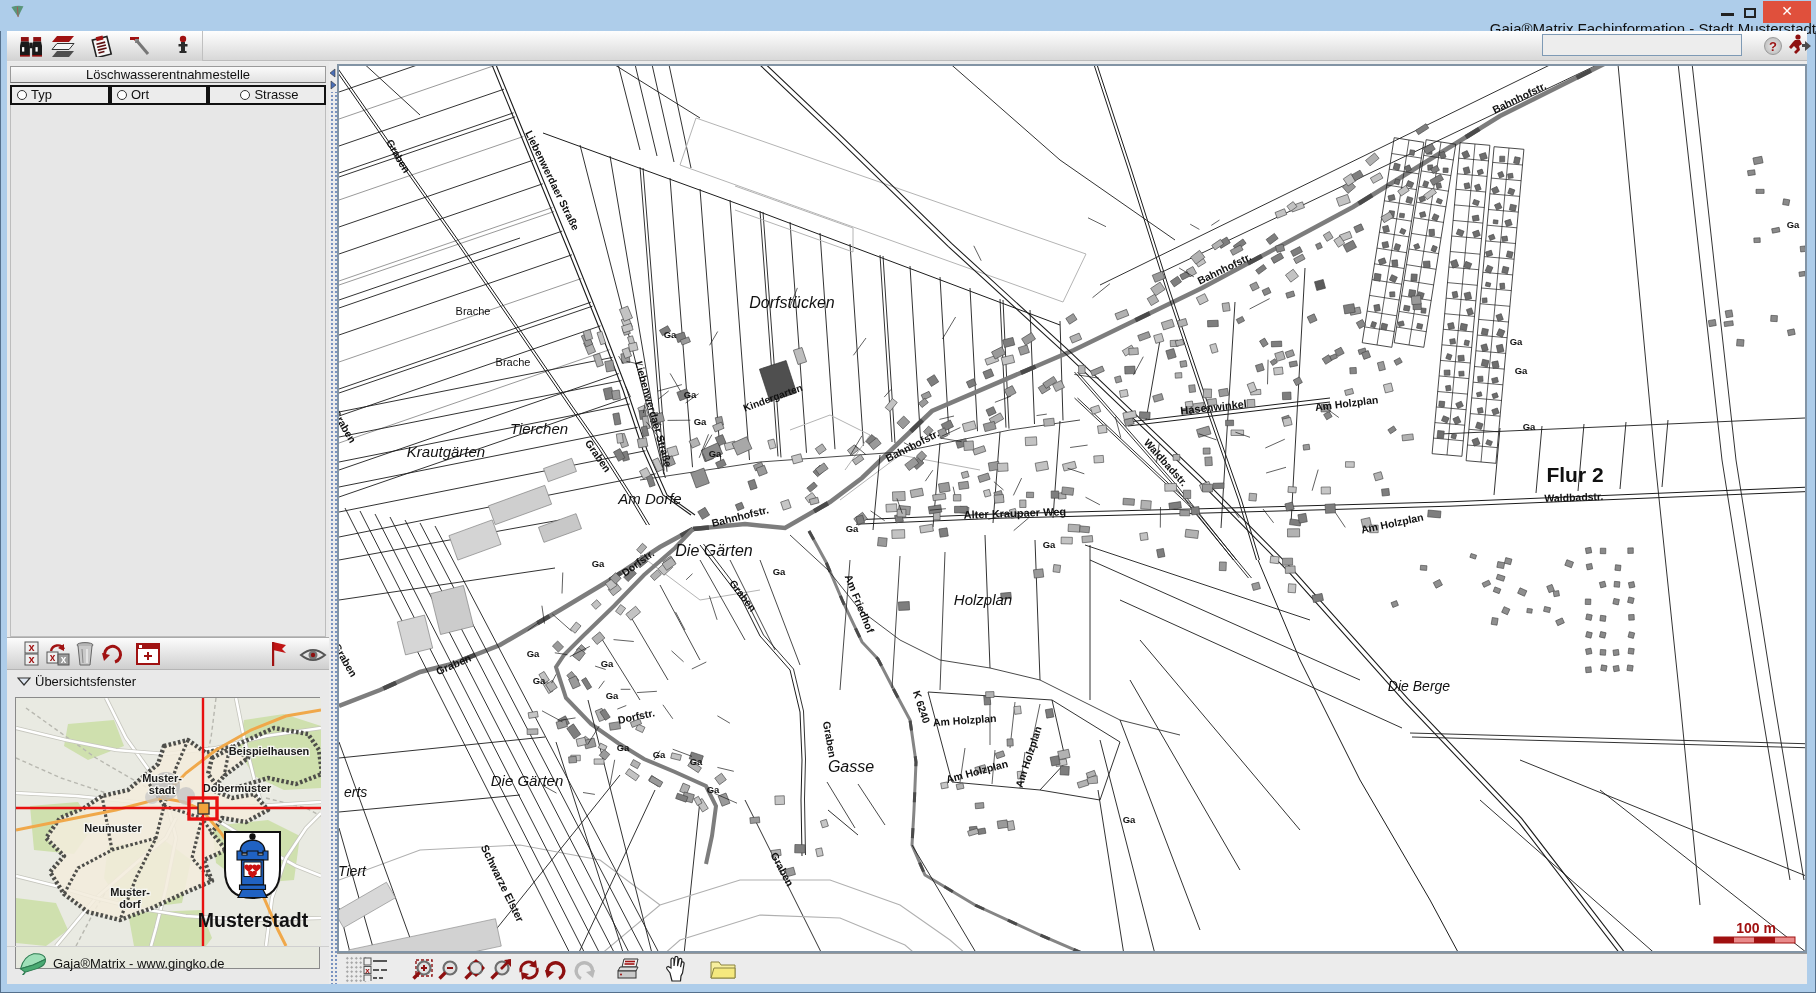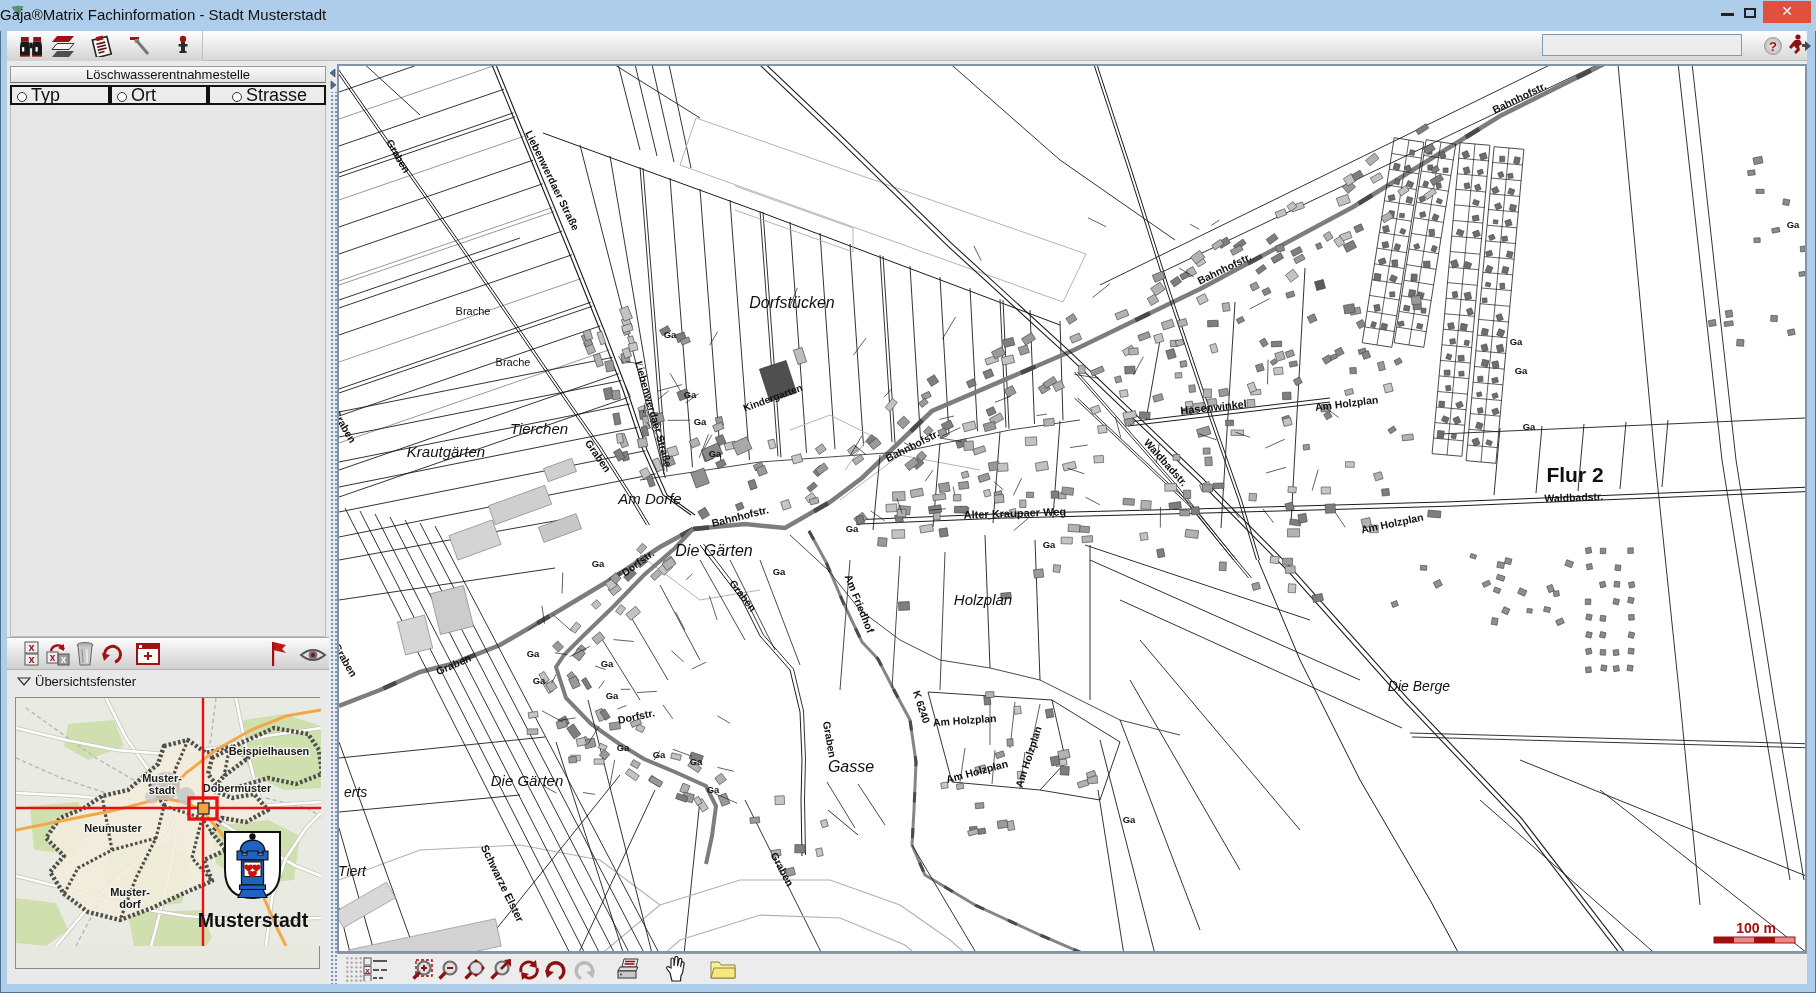--- a/index.html
+++ b/index.html
@@ -1,29 +1,29 @@
 <!DOCTYPE html>
 <html><head><meta charset="utf-8"><style>
 *{margin:0;padding:0;box-sizing:border-box;}
 html,body{width:1816px;height:993px;overflow:hidden;font-family:"Liberation Sans",sans-serif;}
 #win{position:absolute;left:0;top:0;width:1816px;height:993px;background:#aecdea;outline:1px solid #55708c;outline-offset:-1px;}
 #titlebar{position:absolute;left:0;top:0;width:1816px;height:31px;background:#aecdea;}
-#title{position:absolute;left:0;top:6px;width:1816px;text-align:left;font-size:15px;color:#101010;}
+#title{position:absolute;left:0;top:20px;width:1816px;text-align:right;font-size:15px;color:#101010;}
 #btn-min{position:absolute;left:1721px;top:13px;width:13px;height:3px;background:#222;}
 #btn-max{position:absolute;left:1744px;top:8px;width:12px;height:10px;border:2px solid #222;}
 #btn-close{position:absolute;left:1763px;top:1px;width:48px;height:22px;background:#e0503c;color:#fff;text-align:center;font-size:14px;line-height:21px;}
 #client{position:absolute;left:7px;top:31px;width:1800px;height:953px;background:#ececec;}
 #toolbar{position:absolute;left:0;top:0;width:1800px;height:30px;background:linear-gradient(#fefefe,#d8d8d8);border-bottom:1px solid #bdbdbd;}
 #toolgrp{position:absolute;left:0;top:0;width:196px;height:30px;background:linear-gradient(#ffffff,#d2d2d2);border-right:1px solid #c0c0c0;}
 .ticon{position:absolute;top:4px;width:22px;height:22px;}
 #searchbox{position:absolute;left:1535px;top:3px;width:200px;height:22px;background:#ededed;border:1px solid #7e9ab5;}
 #helpbtn{position:absolute;left:1757px;top:6px;width:18px;height:18px;border-radius:50%;background:radial-gradient(#e8e8e8,#b5b5b5);border:1px solid #999;color:#9b1313;font-weight:bold;font-size:13px;text-align:center;line-height:17px;}
 #panel{position:absolute;left:0;top:31px;width:322px;height:922px;background:#e9e9e9;}
 #phead{position:absolute;left:3px;top:4px;width:316px;height:17px;background:linear-gradient(#fafafa,#e2e2e2);border:1px solid #9a9a9a;border-bottom-color:#6f6f6f;text-align:center;font-size:13px;line-height:15px;color:#111;}
-.pcol{position:absolute;top:23px;height:20px;background:#ececec;border:2px solid #111;font-size:18px;color:#111;line-height:16px;}
+.pcol{position:absolute;top:23px;height:20px;background:#ececec;border:2px solid #111;font-size:13px;color:#111;line-height:16px;}
 .pcol span.radio{display:inline-block;width:10px;height:10px;border:1px solid #333;border-radius:50%;background:#fff;margin:2px 4px 0 5px;vertical-align:-1px;}
 #plist{position:absolute;left:3px;top:43px;width:316px;height:532px;background:#e7e7e7;border:1px solid #bdbdbd;border-top:none;}
 #picons{position:absolute;left:0px;top:575px;width:322px;height:33px;background:linear-gradient(#fcfcfc,#cfcfcf);border-top:1px solid #aaa;border-bottom:1px solid #b5b5b5;}
 #uebers{position:absolute;left:0px;top:612px;width:322px;height:22px;font-size:13px;color:#111;}
 #ovmapbox{position:absolute;left:8px;top:635px;width:305px;height:272px;border:1px solid #8a8a8a;background:#e7e9df;}
 #pstatus{position:absolute;left:0;top:884px;width:322px;height:34px;font-size:13px;color:#111;border-top:1px solid #cfcfcf;}
 #splitter{position:absolute;left:322px;top:31px;width:8px;height:922px;background:#ececec;background-image:radial-gradient(#7a93c0 1px,transparent 1.2px);background-size:4px 4px;background-position:1px 40px;}
 #splitter .cover{position:absolute;left:0;top:0;width:8px;height:30px;background:#ececec;}
 #mappanel{position:absolute;left:330px;top:33px;width:1470px;height:889px;border:2px solid #8294a5;background:#fff;}
 #mapsvg{position:absolute;left:0;top:0;}
@@ -208,20 +208,30 @@
             <path d="M221,162 L221,153 L226,153 L226,157 L231,157 L231,153 L242,153 L242,157 L247,157 L247,153 L252,153 L252,162 Z" fill="#2062c2" stroke="#111" stroke-width="1.1"></path>
             <rect x="225.5" y="162" width="22" height="25" fill="#2062c2" stroke="#111" stroke-width="1.3"></rect>
             <rect x="228" y="164" width="17" height="14.5" fill="#fff" stroke="#111" stroke-width="1"></rect>
             <path d="M232.6,167.5 c-1.5,-2 -4.4,-0.9 -4.4,1.3 c0,1.8 2.2,3.1 4.4,5.1 c2.2,-2 4.4,-3.3 4.4,-5.1 c0,-2.2 -2.9,-3.3 -4.4,-1.3 z" fill="#cc1111"></path>
             <path d="M240.4,167.5 c-1.5,-2 -4.4,-0.9 -4.4,1.3 c0,1.8 2.2,3.1 4.4,5.1 c2.2,-2 4.4,-3.3 4.4,-5.1 c0,-2.2 -2.9,-3.3 -4.4,-1.3 z" fill="#cc1111"></path>
             <path d="M236.5,173.8 c-1.5,-2 -4.4,-0.9 -4.4,1.3 c0,1.8 2.2,3.1 4.4,5.1 c2.2,-2 4.4,-3.3 4.4,-5.1 c0,-2.2 -2.9,-3.3 -4.4,-1.3 z" fill="#cc1111"></path>
             <rect x="223.5" y="187" width="26" height="4.5" fill="#2062c2" stroke="#111" stroke-width="1.1"></rect>
             <path d="M226,191.5 L247,191.5 L251,199.5 L222,199.5 Z" fill="#2062c2" stroke="#111" stroke-width="1.2"></path>
             <text x="237" y="229" text-anchor="middle" font-size="19.5" font-weight="bold" fill="#111">Musterstadt</text>
           </svg></div>
+<div id="pstatus">
+          <span style="position:absolute;left:12px;top:6px;"><svg width="28" height="22" viewBox="0 0 28 22" style="">
+              <g transform="rotate(-8 14 11)">
+                <path d="M1 14 Q6 2 16 1 Q27 2 27 8 L14 12 Z" fill="#9fe0b8" stroke="#2d7a50" stroke-width="1"></path>
+                <path d="M27 8 Q27 14 18 16 L5 18 L1 14 L14 12 Z" fill="#4aaa72" stroke="#2d7a50" stroke-width="1"></path>
+                <path d="M5 18 L2 21" stroke="#2d7a50" stroke-width="1.6" fill="none"></path>
+              </g>
+            </svg></span>
+          <span style="position:absolute;left:46px;top:9px;">Gaja®Matrix - www.gingko.de</span>
+        </div>
 </div>
 <div id="splitter">
         <div class="cover"></div>
         <svg width="8" height="30" style="position:absolute;top:6px;left:0;">
           <path d="M6 1 L6 9 L1 5 Z" fill="#4a6fb8" stroke="#333" stroke-width="0.6"></path>
           <path d="M2 13 L2 21 L7 17 Z" fill="#4a6fb8" stroke="#333" stroke-width="0.6"></path>
         </svg>
       </div>
 <div id="mappanel">
 <svg id="mapsvg" width="1466" height="885" viewBox="0 0 1466 885">

